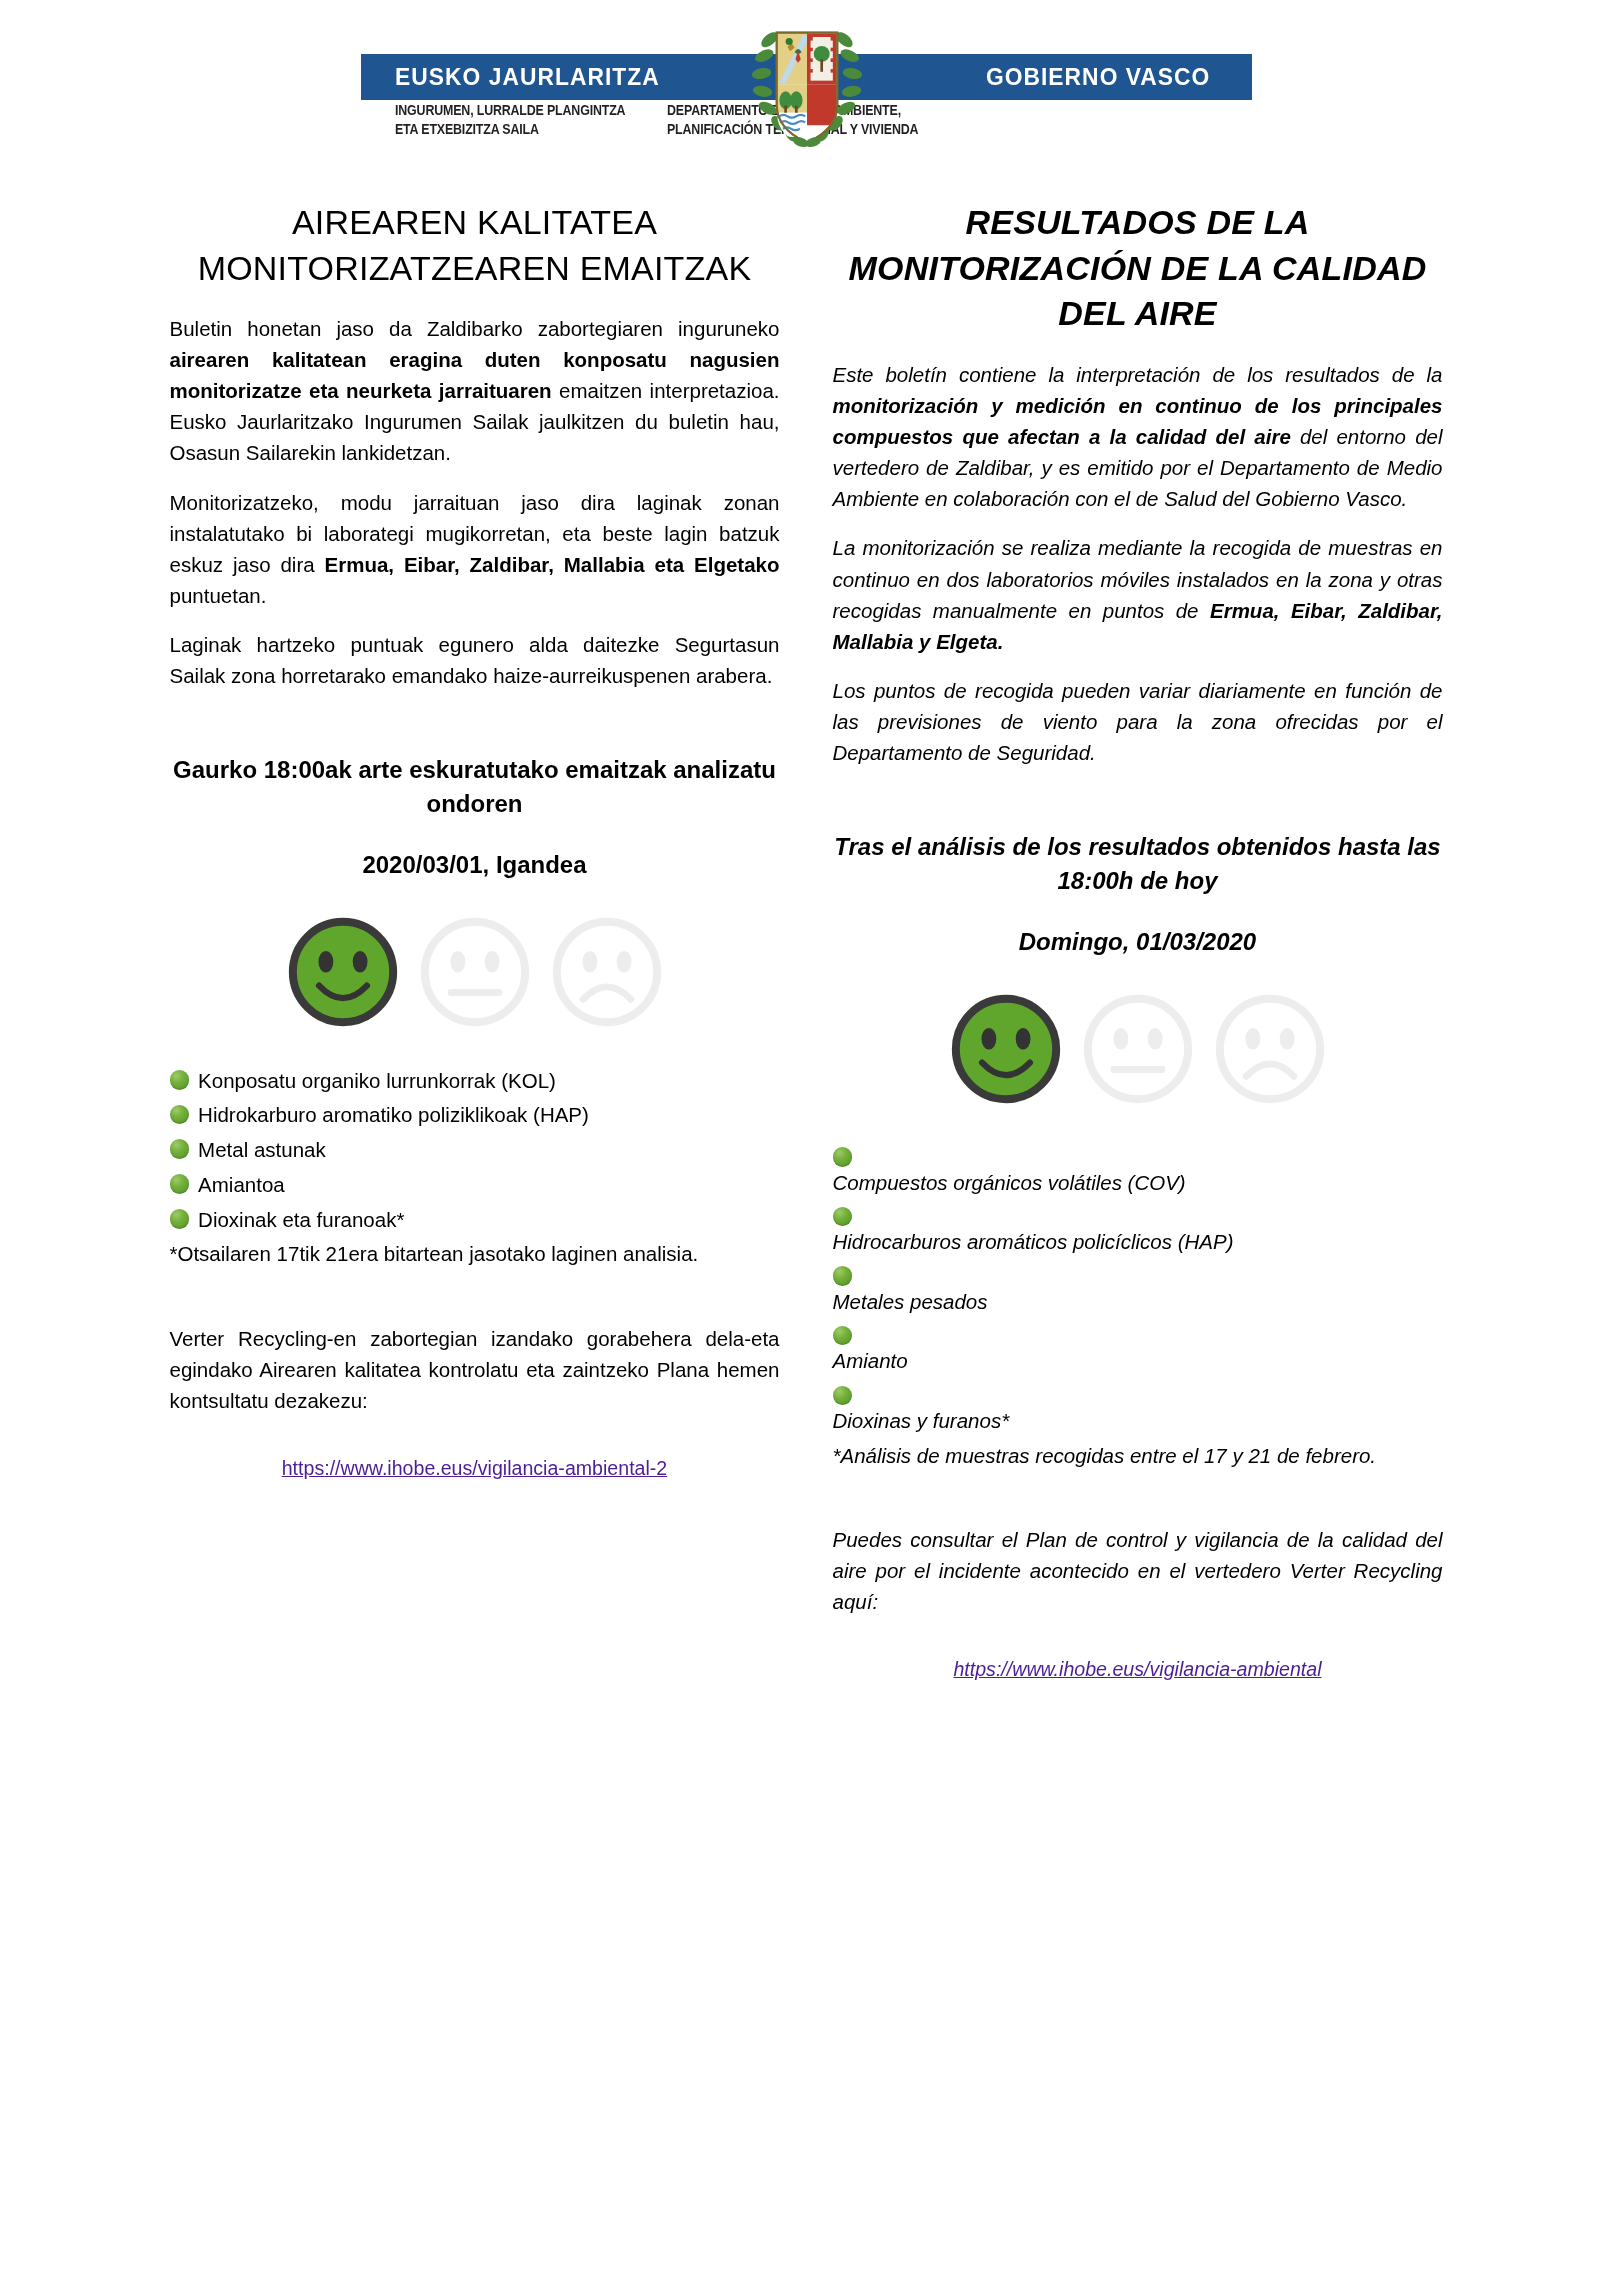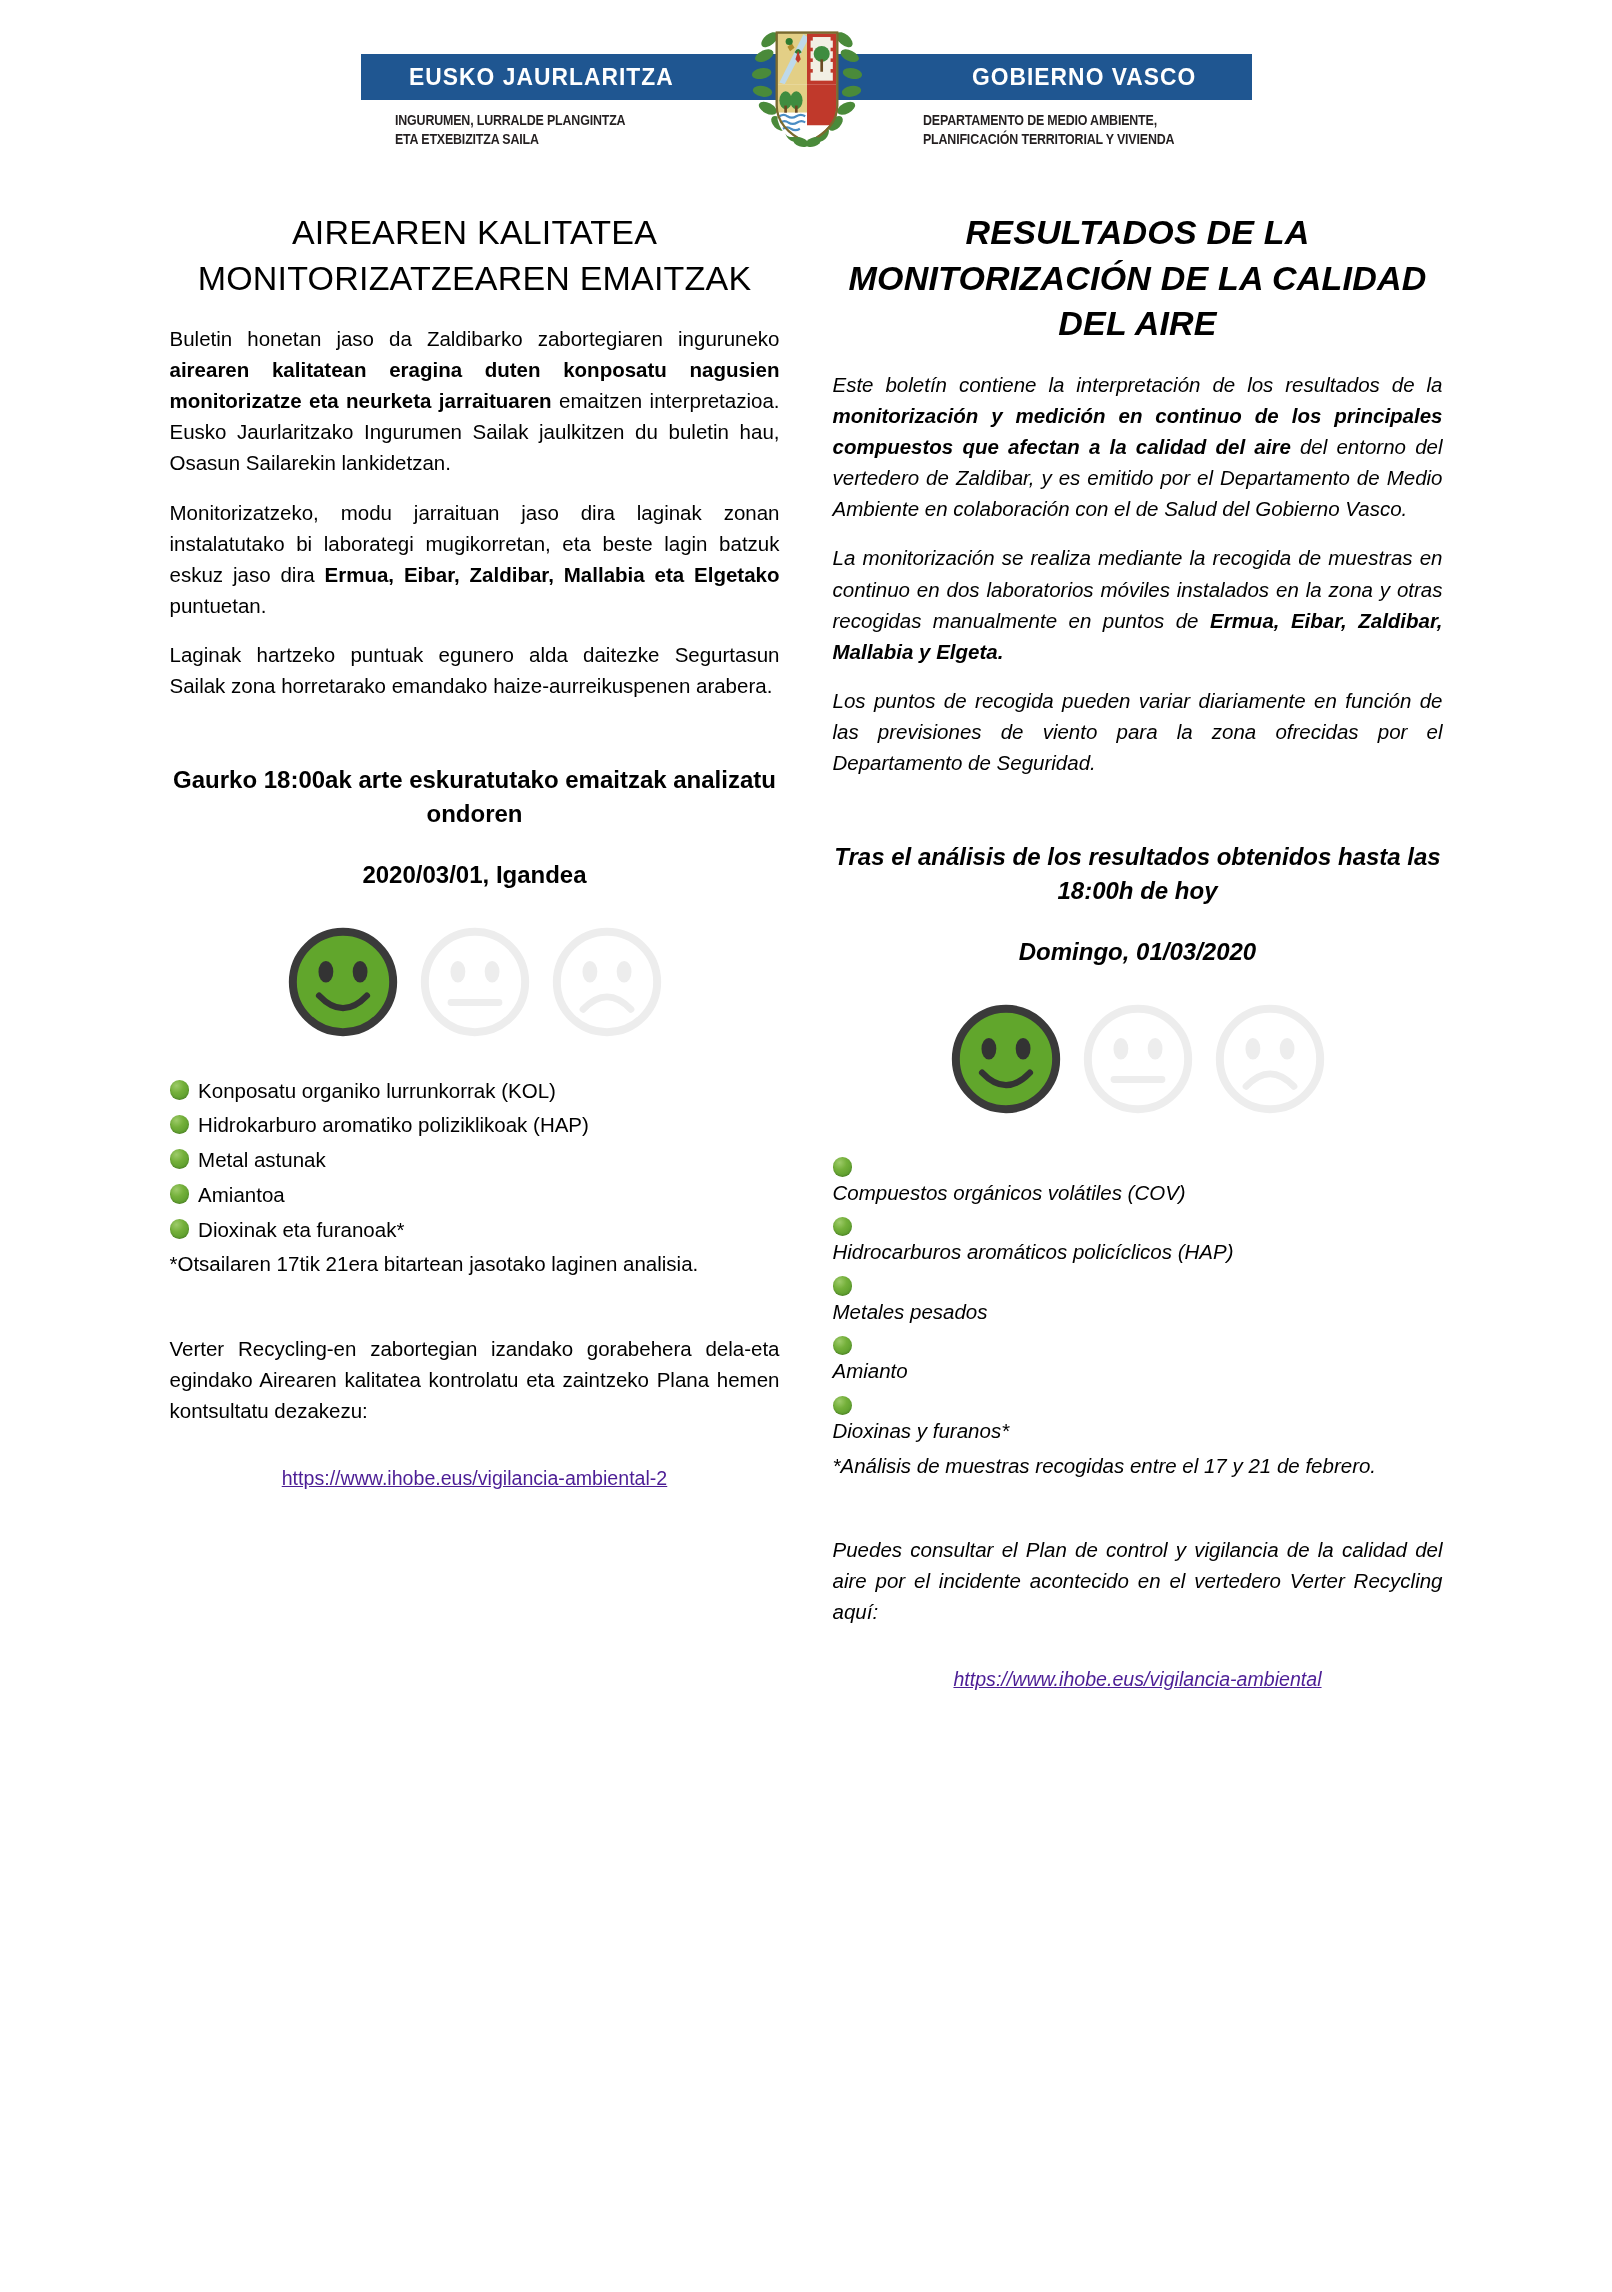--- a/index.html
+++ b/index.html
@@ -47,21 +47,21 @@
   .logo-band-inner {
     position: absolute;
     left: 0;
     top: 9px;
     width: 891px;
     height: 46px;
     display: flex;
     align-items: center;
     justify-content: space-between;
     box-sizing: border-box;
-    padding: 0 30px;
+    padding: 0 16px;
   }
   .brand-eu, .brand-es {
     color: #ffffff;
     font-family: "Liberation Sans", sans-serif;
     font-weight: bold;
     font-size: 24px;
     letter-spacing: 1.1px;
     white-space: nowrap;
     font-stretch: condensed;
     transform: scaleX(0.95);
@@ -75,22 +75,21 @@
     left: 50%;
     transform: translateX(-50%);
     top: -25px;
     width: 114px;
     height: 132px;
     z-index: 5;
   }
 
   .header-sub {
     display: flex;
-    justify-content: space-between;
-    margin-top: 11px;
+    margin-top: 1px;
     padding: 0 32px 0 34px;
     box-sizing: border-box;
   }
   .header-sub div {
     font-family: "Liberation Sans", sans-serif;
     font-size: 14.7px;
     font-weight: bold;
     line-height: 1.28;
     color: #231f20;
     transform: scaleX(0.92);

